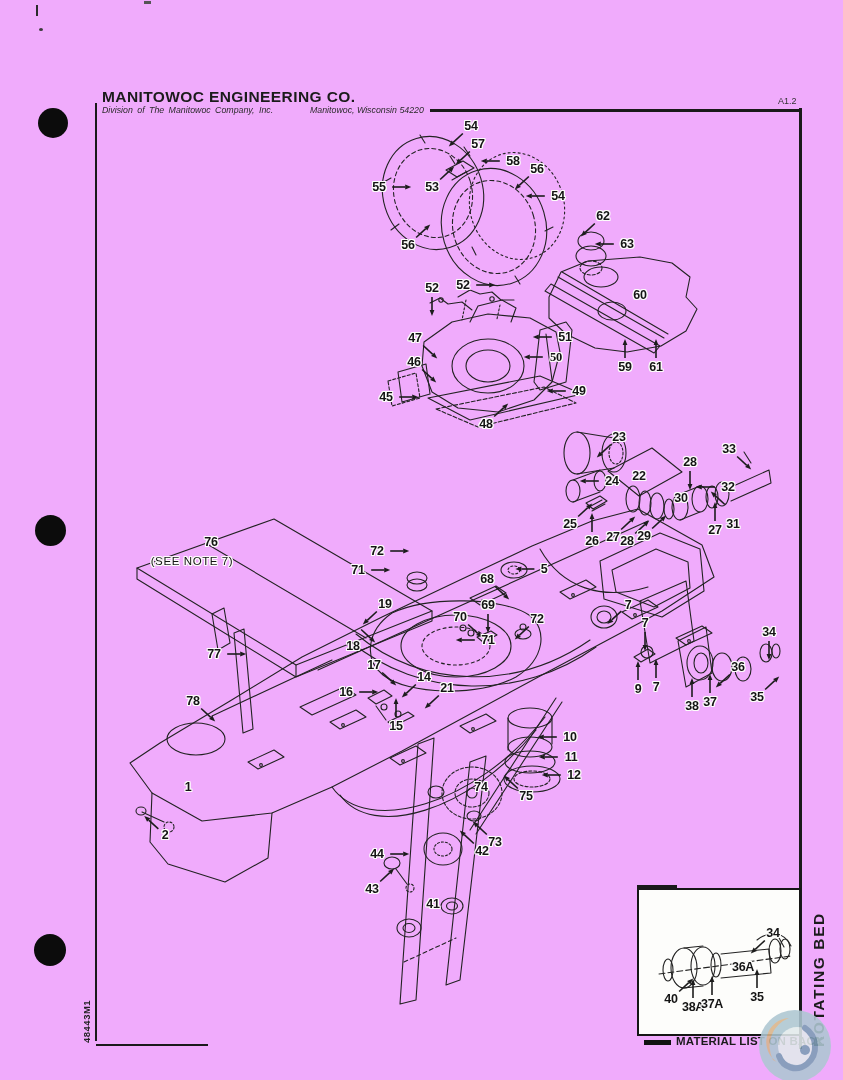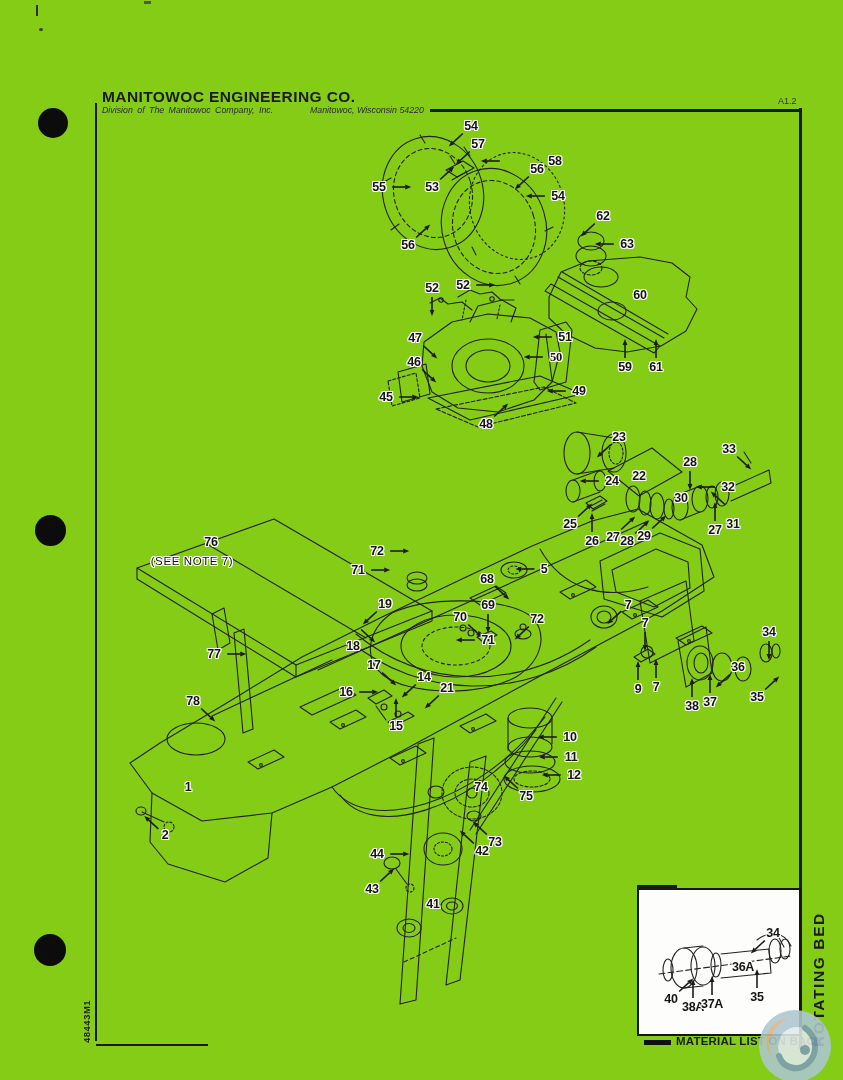--- a/index.html
+++ b/index.html
@@ -1,16 +1,16 @@
 <!DOCTYPE html>
 <html><head>
 <meta charset="utf-8">
 <style>
   html,body{margin:0;padding:0;background:#e8e8e6;}
-  .page{position:relative;width:843px;height:1080px;background:#84cc16;overflow:hidden;
+  .page{position:relative;width:843px;height:1080px;background:#f0abfc;overflow:hidden;
         font-family:"Liberation Sans",sans-serif;color:#1b1b1b;}
   .punch{position:absolute;background:#0c0c0c;border-radius:50%;}
   .rule{position:absolute;background:#1a1a1a;}
   .hdr-co{position:absolute;left:102px;top:88px;font-size:15.5px;font-weight:700;letter-spacing:.4px;}
   .hdr-div{position:absolute;left:102px;top:105px;font-size:8.8px;font-style:italic;word-spacing:2px;color:#2a2a2a;}
   .hdr-addr{position:absolute;left:310px;top:105px;font-size:8.8px;font-style:italic;color:#2a2a2a;}
   .hdr-code{position:absolute;left:778px;top:96px;font-size:9px;color:#333;}
   .callout{position:absolute;transform:translate(-50%,-50%);font-size:12.5px;font-weight:700;
            letter-spacing:-0.3px;color:#141414;white-space:nowrap;z-index:7;
            text-shadow:-1px 0 #fcfcfa,1px 0 #fcfcfa,0 -1px #fcfcfa,0 1px #fcfcfa,
@@ -350,21 +350,21 @@
       <polygon points="693.2,978.6 690.3919999999999,984.4559999999999 687.128,980.904" fill="#1c1c1c"></polygon>
       <line x1="693" y1="998" x2="693" y2="985" stroke="#1c1c1c" stroke-width="1.6"></line>
       <polygon points="693,979 695.4,985 690.6,985" fill="#1c1c1c"></polygon>
       <line x1="712" y1="995" x2="712" y2="982" stroke="#1c1c1c" stroke-width="1.6"></line>
       <polygon points="712,976 714.4,982 709.6,982" fill="#1c1c1c"></polygon>
     </svg>
 
   <div id="callout-layer">
       <div class="callout" style="left: 471px; top: 126px;">54</div>
       <div class="callout" style="left: 478px; top: 144px;">57</div>
-      <div class="callout" style="left: 513px; top: 161px; margin-left: 42px;">58</div>
+      <div class="callout" style="left: 513px; top: 161px;">58</div>
       <div class="callout" style="left: 537px; top: 169px;">56</div>
       <div class="callout" style="left: 379px; top: 187px;">55</div>
       <div class="callout" style="left: 432px; top: 187px;">53</div>
       <div class="callout" style="left: 558px; top: 196px;">54</div>
       <div class="callout" style="left: 408px; top: 245px;">56</div>
       <div class="callout" style="left: 603px; top: 216px;">62</div>
       <div class="callout" style="left: 627px; top: 244px;">63</div>
       <div class="callout" style="left: 640px; top: 295px;">60</div>
       <div class="callout" style="left: 432px; top: 288px;">52</div>
       <div class="callout" style="left: 463px; top: 285px;">52</div>

